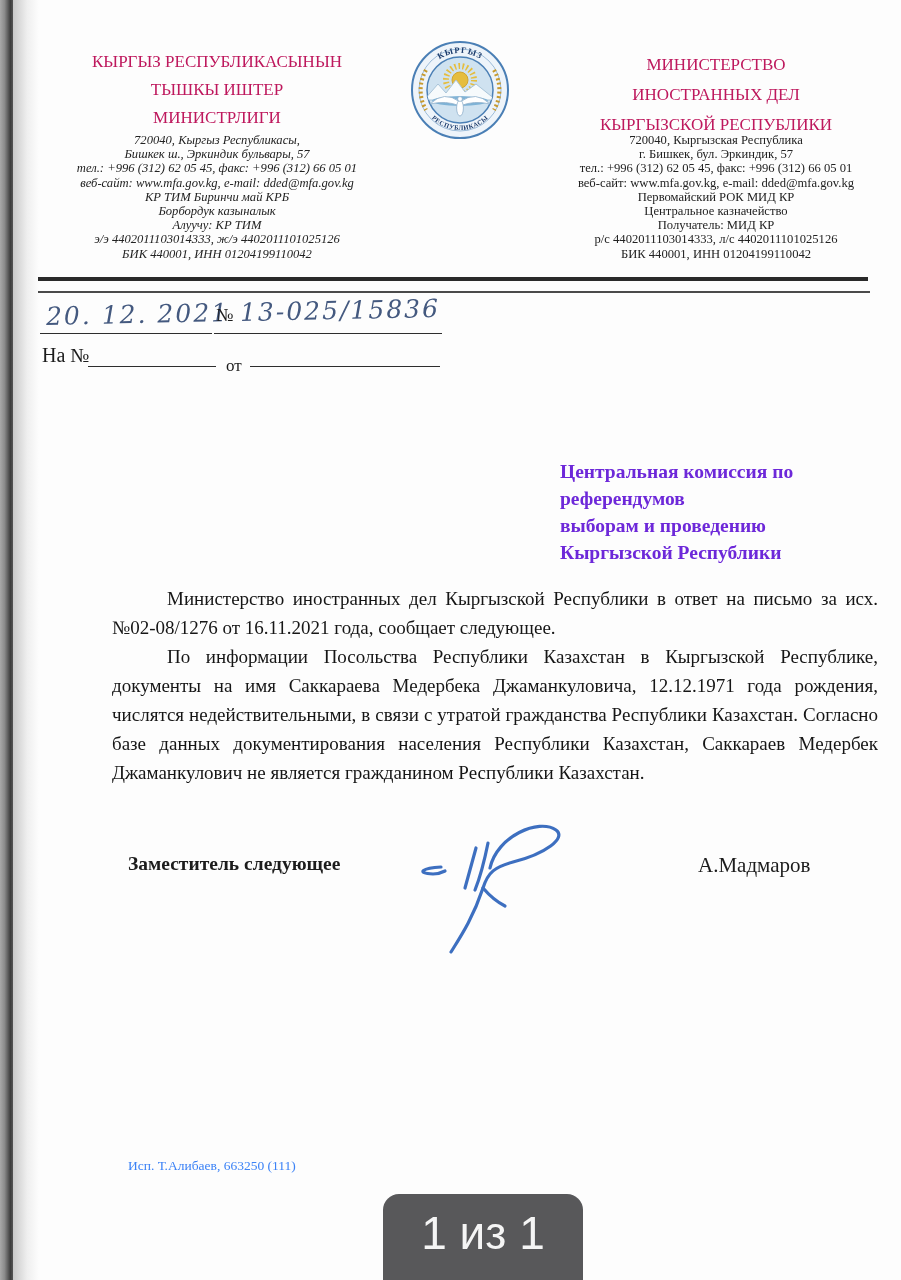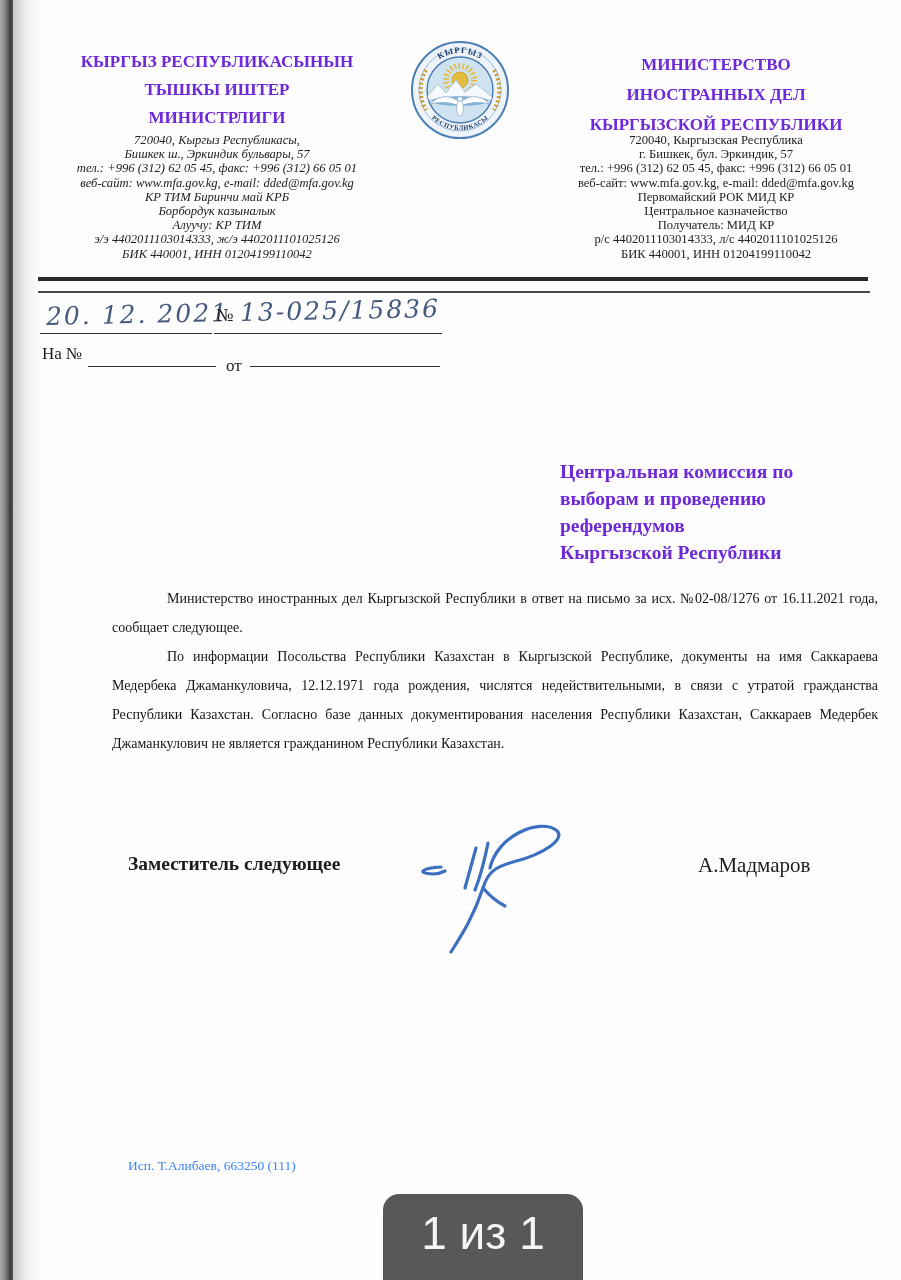--- a/index.html
+++ b/index.html
@@ -7,49 +7,49 @@
 
   
   .scan-strip{position:absolute;left:0;top:0;width:13px;height:1280px;
     background:linear-gradient(to right,#a9a9a9 0%,#8b8b8b 35%,#3d3d3d 80%,#555 100%);}
   .scan-fade{position:absolute;left:13px;top:0;width:26px;height:1280px;
     background:linear-gradient(to right,#c9c9c9,#efefef 55%,#fdfdfd);}
 
   .abs{position:absolute;}
 
   
-  .lh-title{font-weight:bold;font-size:17px;line-height:28px;text-align:center;color:#6d28d9;}
+  .lh-title{font-weight:normal;font-size:17px;line-height:28px;text-align:center;color:#be185d;}
   .lh-addr{font-size:12.6px;line-height:14.2px;text-align:center;color:#222;}
   .lh-left{left:42px;top:48px;width:350px;}
   .lh-left-addr{left:30px;top:133px;width:374px;font-style:italic;}
   .lh-right{left:548px;top:50px;width:336px;line-height:30px;}
   .lh-right-addr{left:540px;top:133px;width:352px;}
 
   .rule-thick{left:38px;top:277px;width:830px;height:4px;background:#2a2a2a;}
   .rule-thin{left:38px;top:291px;width:832px;height:2px;background:#4a4a4a;}
 
   
   .hand{font-style:italic;color:#44597f;font-family:"DejaVu Serif",serif;
         letter-spacing:2px;transform:rotate(-1.2deg);}
   .hand-date{left:46px;top:300px;font-size:25px;}
   .hand-num{left:240px;top:296px;font-size:25px;}
   .no-sign{left:216px;top:305px;font-size:18px;}
   .u-line{height:0;border-bottom:1.6px solid #2e2e2e;}
   .ul-date{left:40px;top:333px;width:172px;}
   .ul-num{left:214px;top:333px;width:228px;}
-  .na-label{left:42px;top:344px;font-size:17px;}
+  .na-label{left:42px;top:344px;font-size:20px;}
   .ot-label{left:226px;top:356px;font-size:17px;}
   .ul-na{left:88px;top:366px;width:128px;}
   .ul-ot{left:250px;top:366px;width:190px;}
 
   
   .recipient{left:560px;top:458px;width:300px;font-weight:bold;font-size:19.5px;line-height:27px;color:#6d28d9;}
 
   
-  .body-text{left:112px;top:584px;width:766px;font-size:14px;line-height:29px;text-align:justify;color:#161616;}
+  .body-text{left:112px;top:584px;width:766px;font-size:19px;line-height:29px;text-align:justify;color:#161616;}
   .body-text p{margin:0;text-indent:55px;}
 
   
   .sig-title{left:128px;top:853px;font-weight:bold;font-size:19.5px;}
   .sig-name{left:674px;top:853px;font-weight:normal;font-size:21px;margin-left:24px;}
   .sig-svg{left:393px;top:810px;}
 
   .executor{left:128px;top:1158px;font-size:13.5px;color:#3b82f6;}
 
   
@@ -138,22 +138,22 @@
 <div class="abs hand hand-num">13-025/15836</div>
 <div class="abs u-line ul-date"></div>
 <div class="abs u-line ul-num"></div>
 <div class="abs na-label">На №</div>
 <div class="abs ot-label">от</div>
 <div class="abs u-line ul-na"></div>
 <div class="abs u-line ul-ot"></div>
 
 <div class="abs recipient">
   <div>Центральная комиссия по</div>
+  <div>референдумов</div>
   <div>выборам и проведению</div>
-  <div>референдумов</div>
   <div>Кыргызской Республики</div>
 </div>
 
 <div class="abs body-text">
   <p>Министерство иностранных дел Кыргызской Республики в ответ на письмо за исх. №02-08/1276 от 16.11.2021 года, сообщает следующее.</p>
   <p>По информации Посольства Республики Казахстан в Кыргызской Республике, документы на имя Саккараева Медербека Джаманкуловича, 12.12.1971 года рождения, числятся недействительными, в связи с утратой гражданства Республики Казахстан. Согласно базе данных документирования населения Республики Казахстан, Саккараев Медербек Джаманкулович не является гражданином Республики Казахстан.</p>
 </div>
 
 <div class="abs sig-title">Заместитель следующее</div>
 <div class="abs sig-svg">

